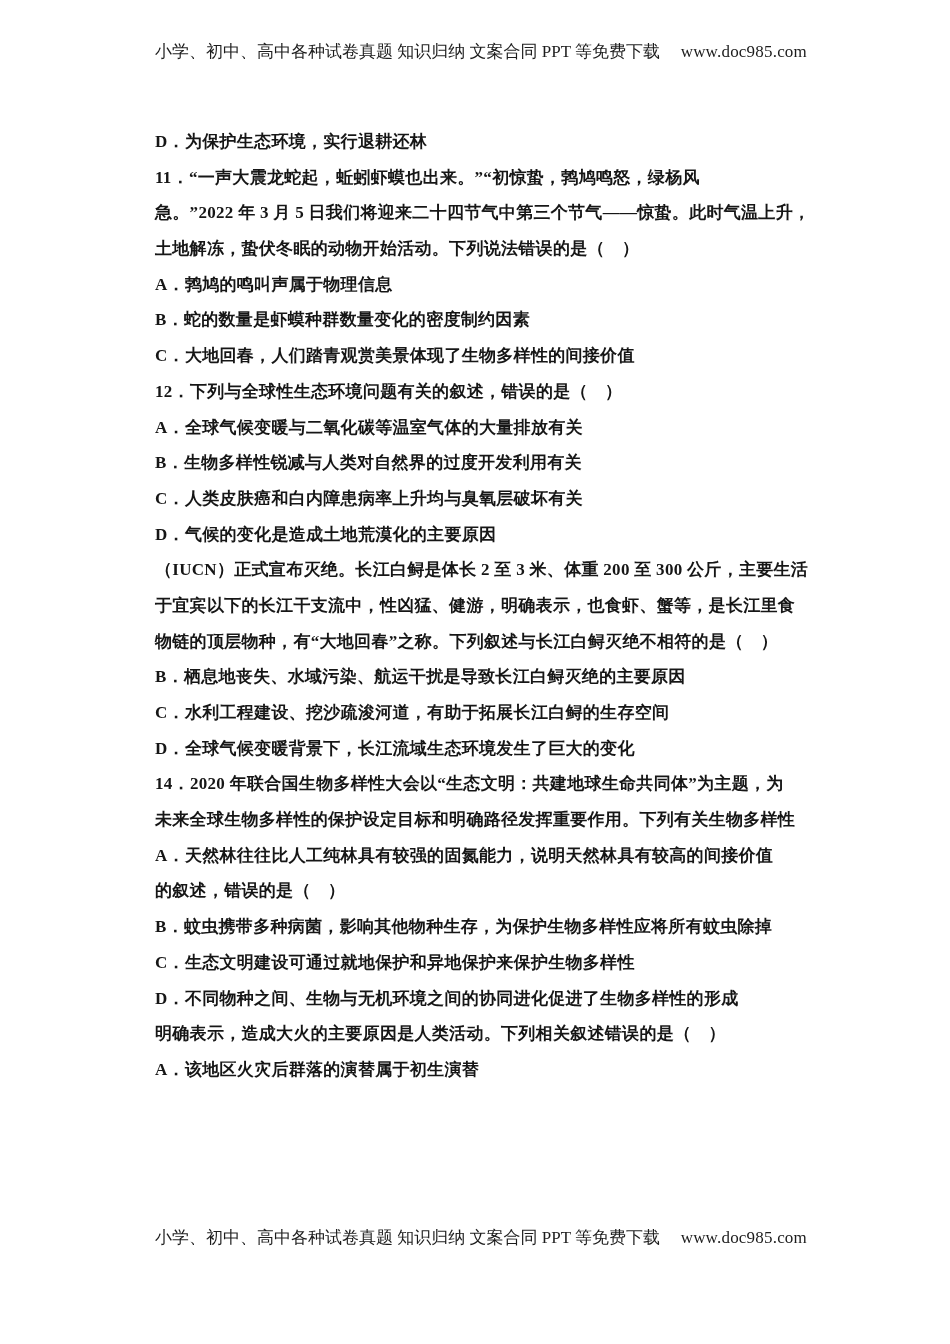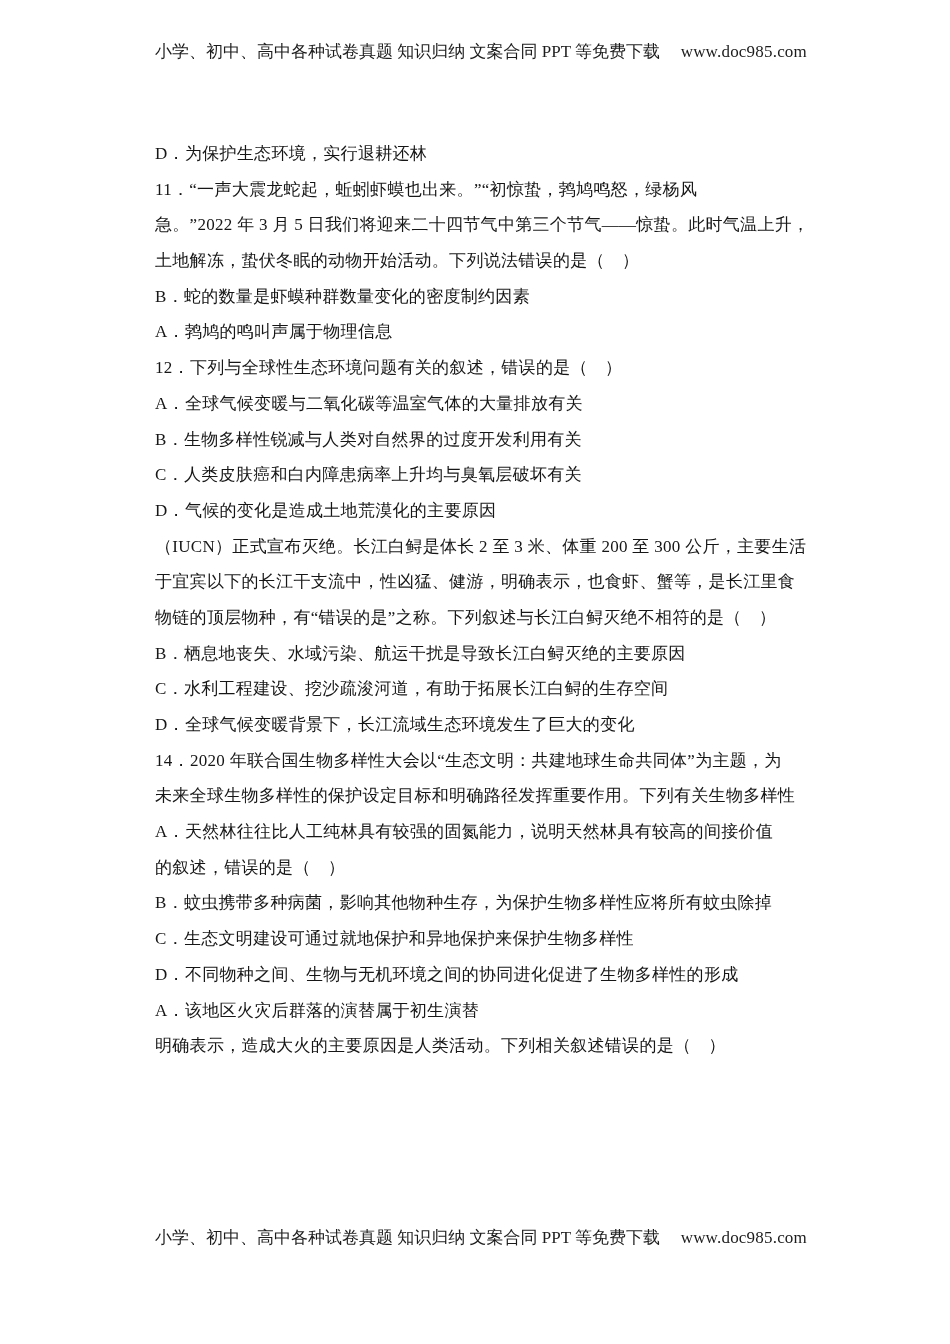--- a/index.html
+++ b/index.html
@@ -27,23 +27,24 @@
     font-size: 17px;
     line-height: 24px;
     white-space: pre;
     color: #1c1c1c;
   }
   .page-header { top: 40px; }
   .page-footer { top: 1226px; }
   .header-url { letter-spacing: 0.2px; }
   .doc-body {
     position: absolute;
-    top: 136px;
+    top: 124px;
     left: 155px;
     width: 660px;
+    font-weight: bold;
   }
   .text-line {
     height: 35.7px;
     line-height: 35.7px;
     font-size: 17px;
     white-space: pre;
     letter-spacing: 0.3px;
     color: #161616;
   }
 </style>
@@ -55,42 +56,43 @@
   <div class="page-header">
     <span class="header-tagline">小学、初中、高中各种试卷真题 知识归纳 文案合同 PPT 等免费下载</span>
     <span class="header-url">www.doc985.com</span>
   </div>
 
   <div class="doc-body">
       <div class="text-line">D．为保护生态环境，实行退耕还林</div>
       <div class="text-line">11．“一声大震龙蛇起，蚯蚓虾蟆也出来。”“初惊蛰，鹁鸠鸣怒，绿杨风</div>
       <div class="text-line">急。”2022 年 3 月 5 日我们将迎来二十四节气中第三个节气——惊蛰。此时气温上升，</div>
       <div class="text-line">土地解冻，蛰伏冬眠的动物开始活动。下列说法错误的是（　）</div>
+      <div class="text-line">A．鹁鸠的鸣叫声属于物理信息</div>
       <div class="text-line">B．蛇的数量是虾蟆种群数量变化的密度制约因素</div>
-      <div class="text-line">A．鹁鸠的鸣叫声属于物理信息</div>
+      <div class="text-line">C．大地回春，人们踏青观赏美景体现了生物多样性的间接价值</div>
       <div class="text-line">12．下列与全球性生态环境问题有关的叙述，错误的是（　）</div>
       <div class="text-line">A．全球气候变暖与二氧化碳等温室气体的大量排放有关</div>
       <div class="text-line">B．生物多样性锐减与人类对自然界的过度开发利用有关</div>
       <div class="text-line">C．人类皮肤癌和白内障患病率上升均与臭氧层破坏有关</div>
       <div class="text-line">D．气候的变化是造成土地荒漠化的主要原因</div>
       <div class="text-line">（IUCN）正式宣布灭绝。长江白鲟是体长 2 至 3 米、体重 200 至 300 公斤，主要生活</div>
       <div class="text-line">于宜宾以下的长江干支流中，性凶猛、健游，明确表示，也食虾、蟹等，是长江里食</div>
-      <div class="text-line">物链的顶层物种，有“错误的是”之称。下列叙述与长江白鲟灭绝不相符的是（　）</div>
+      <div class="text-line">物链的顶层物种，有“大地回春”之称。下列叙述与长江白鲟灭绝不相符的是（　）</div>
       <div class="text-line">B．栖息地丧失、水域污染、航运干扰是导致长江白鲟灭绝的主要原因</div>
       <div class="text-line">C．水利工程建设、挖沙疏浚河道，有助于拓展长江白鲟的生存空间</div>
       <div class="text-line">D．全球气候变暖背景下，长江流域生态环境发生了巨大的变化</div>
       <div class="text-line">14．2020 年联合国生物多样性大会以“生态文明：共建地球生命共同体”为主题，为</div>
       <div class="text-line">未来全球生物多样性的保护设定目标和明确路径发挥重要作用。下列有关生物多样性</div>
       <div class="text-line">A．天然林往往比人工纯林具有较强的固氮能力，说明天然林具有较高的间接价值</div>
       <div class="text-line">的叙述，错误的是（　）</div>
       <div class="text-line">B．蚊虫携带多种病菌，影响其他物种生存，为保护生物多样性应将所有蚊虫除掉</div>
       <div class="text-line">C．生态文明建设可通过就地保护和异地保护来保护生物多样性</div>
       <div class="text-line">D．不同物种之间、生物与无机环境之间的协同进化促进了生物多样性的形成</div>
+      <div class="text-line">明确表示，造成大火的主要原因是人类活动。下列相关叙述错误的是（　）</div>
       <div class="text-line">A．该地区火灾后群落的演替属于初生演替</div>
-      <div class="text-line">明确表示，造成大火的主要原因是人类活动。下列相关叙述错误的是（　）</div>
     </div>
 
   <div class="page-footer">
     <span class="footer-tagline">小学、初中、高中各种试卷真题 知识归纳 文案合同 PPT 等免费下载</span>
     <span class="header-url">www.doc985.com</span>
   </div>
 
 </div>
 
 </body></html>

